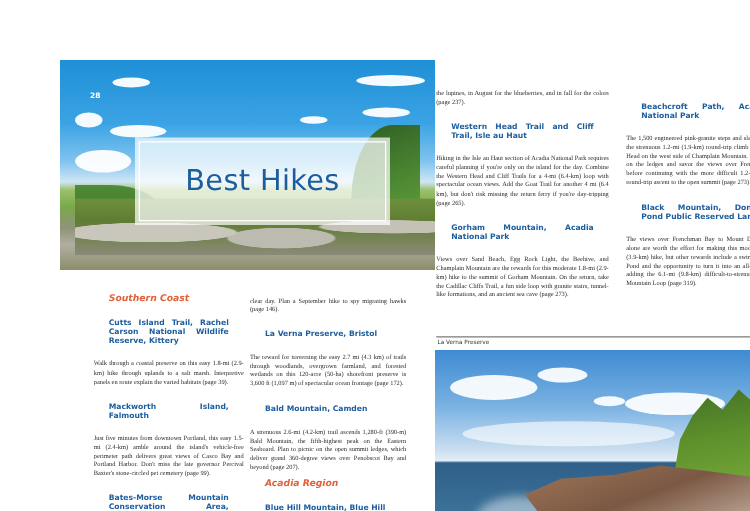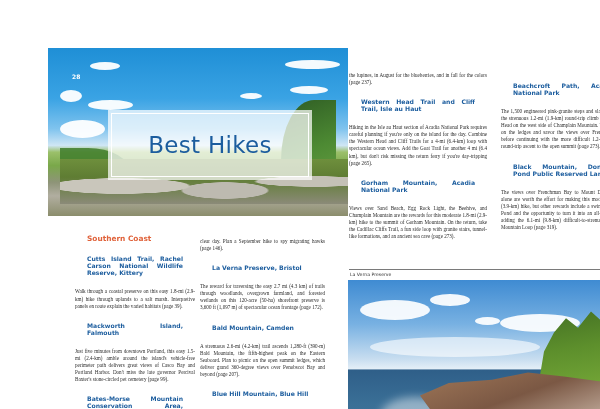--- a/index.html
+++ b/index.html
@@ -38,21 +38,21 @@
     border: 1px solid #ffffff;
   }
   .title-box h1 {
     font-family: "DejaVu Sans", sans-serif; font-weight: normal; font-size: 23px;
     color: #1c5d9e; letter-spacing: 0.3px;
   }
 
   
   .col { position: absolute; font-size: 5.1px; line-height: 7.1px; text-align: justify; }
   .col p { margin: 0 0 5px 0; hyphens: auto; }
-  .region { font-family: "DejaVu Sans", sans-serif; font-weight: bold; color: #e0623a; font-size: 7.4px; line-height: 8.4px; margin-top: 1px; }
+  .region { font-family: "DejaVu Sans", sans-serif; font-weight: bold; color: #e0623a; font-size: 7.4px; line-height: 8.4px; margin-top: 1px; font-style: italic; }
   .hike { font-family: "DejaVu Sans", sans-serif; font-weight: bold; color: #1c5d9e; font-size: 6.1px; line-height: 7px; }
   .col1 { left: 27px; top: 186px; width: 120px; }
   .col2 { left: 152px; top: 190px; width: 125px; }
   .col3 { left: 301px; top: 0px; width: 138px; }
   .col4 { left: 453px; top: 22px; width: 125px; }
   .col3 .lead { margin-top: 24px; }
 
   .caption-rule { position: absolute; left: 301px; top: 221px; width: 272px; height: 1px; background: #7a7a7a; }
   .caption { position: absolute; left: 302px; top: 224px; font-family: "DejaVu Sans", sans-serif; font-size: 4.6px; color: #333; }
 
@@ -102,20 +102,21 @@
     <div class="hike">Bates-Morse Mountain Conservation Area, Phippsburg</div>
     <p style="height:42px;overflow:hidden;">This relatively easy 4-mi (6.4-km) round-trip hike crosses a marshland, rises to the summit of 210-ft (64-m) Morse Mountain, and then descends to Seawall Beach. From the summit, New Hampshire's Mount Washington is visible on a clear day. Plan a September hike to spy migrating hawks (page 146).</p>
   </div>
 
   <div class="col col2">
     <p>clear day. Plan a September hike to spy migrating hawks (page 146).</p>
     <div class="hike">La Verna Preserve, Bristol</div>
     <p>The reward for traversing the easy 2.7 mi (4.3 km) of trails through woodlands, overgrown farmland, and forested wetlands on this 120-acre (50-ha) shorefront preserve is 3,600 ft (1,097 m) of spectacular ocean frontage (page 172).</p>
     <div class="hike">Bald Mountain, Camden</div>
     <p>A strenuous 2.6-mi (4.2-km) trail ascends 1,280-ft (390-m) Bald Mountain, the fifth-highest peak on the Eastern Seaboard. Plan to picnic on the open summit ledges, which deliver grand 360-degree views over Penobscot Bay and beyond (page 207).</p>
+    <div class="region">Acadia Region</div>
     <div class="hike">Blue Hill Mountain, Blue Hill</div>
     <p style="height:36px;overflow:hidden;">An easy-to-moderate 2-mi (3.2-km) hike delivers you to the bald, 943-ft (287-m) summit of Blue Hill Mountain for wraparound views encompassing Penobscot Bay, the hills of Mount Desert Island, and the Camden Hills. Hike in June for</p>
   </div>
 
   <div class="col col3">
     <p class="lead">the lupines, in August for the blueberries, and in fall for the colors (page 237).</p>
     <div class="hike">Western Head Trail and Cliff Trail, Isle au Haut</div>
     <p>Hiking in the Isle au Haut section of Acadia National Park requires careful planning if you're only on the island for the day. Combine the Western Head and Cliff Trails for a 4-mi (6.4-km) loop with spectacular ocean views. Add the Goat Trail for another 4 mi (6.4 km), but don't risk missing the return ferry if you're day-tripping (page 265).</p>
     <div class="hike">Gorham Mountain, Acadia National Park</div>
     <p>Views over Sand Beach, Egg Rock Light, the Beehive, and Champlain Mountain are the rewards for this moderate 1.8-mi (2.9-km) hike to the summit of Gorham Mountain. On the return, take the Cadillac Cliffs Trail, a fun side loop with granite stairs, tunnel-like formations, and an ancient sea cave (page 273).</p>

